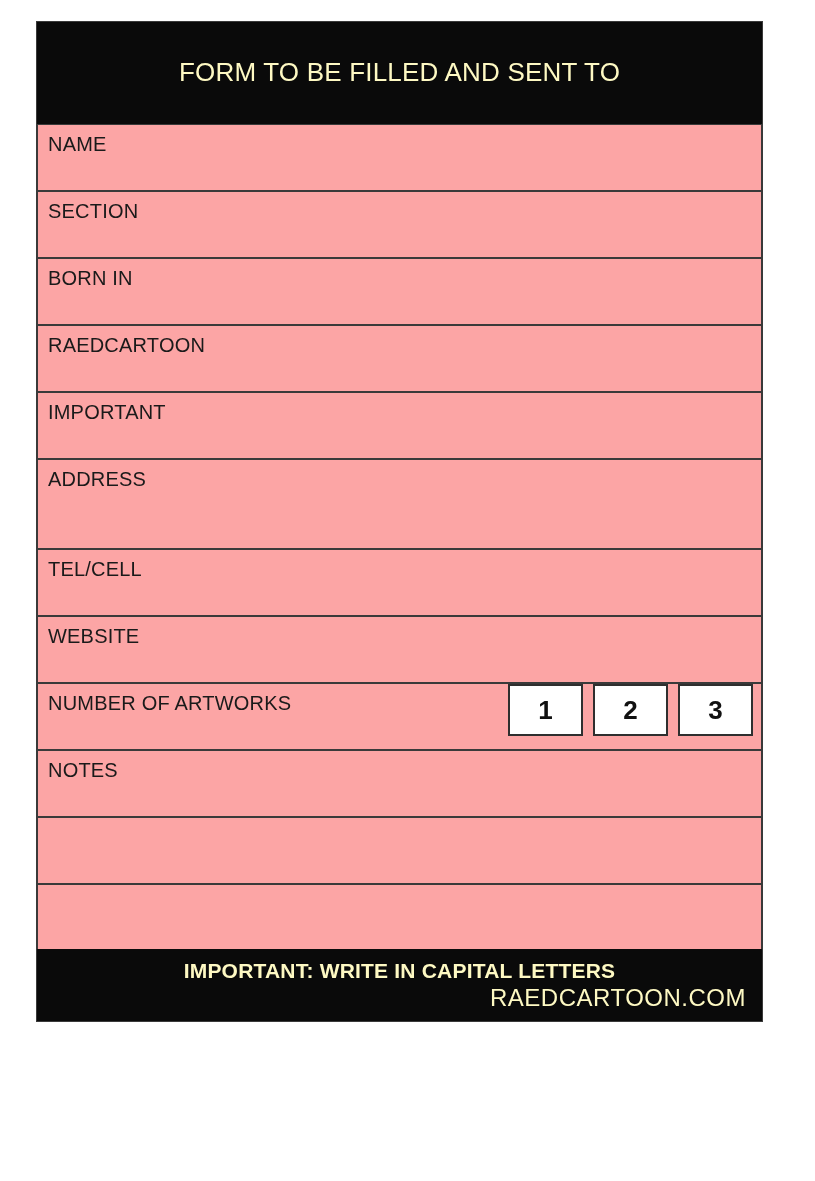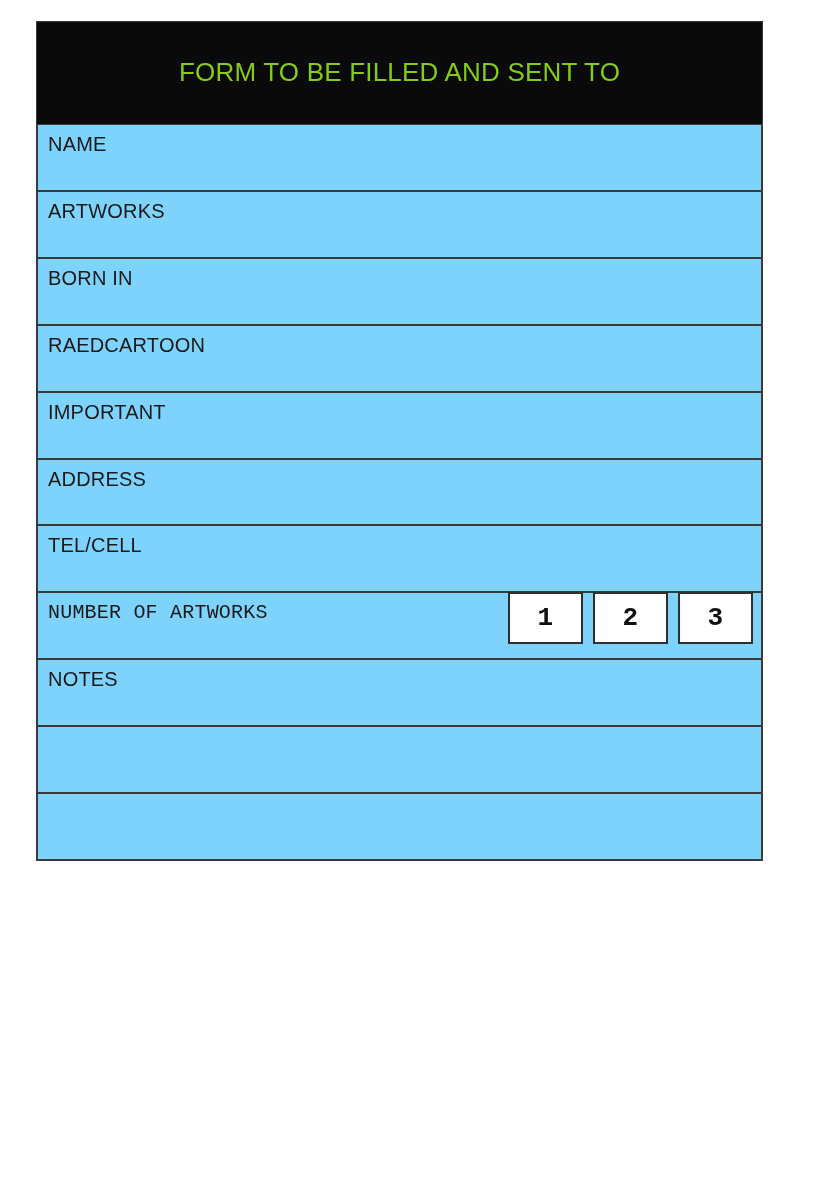--- a/index.html
+++ b/index.html
@@ -10,53 +10,52 @@
     font-family: "Liberation Sans", sans-serif;
   }
   .sheet {
     position: absolute;
     left: 36px; top: 21px;
     width: 727px;
     border: 2px solid #3a3a3a;
   }
   .band {
     background: #0a0a0a;
-    color: #84cc16;
+    color: #fef9c3;
     margin: -1px; 
     position: relative;
     z-index: 1;
   }
   .band.header {
     height: 102px;
     display: flex;
     flex-direction: column;
     align-items: center;
     justify-content: center;
     text-align: center;
     font-size: 26px;
     line-height: 1.3;
     letter-spacing: 0.2px;
   }
   .row {
-    background: #7dd3fc;
+    background: #fca5a5;
     border-top: 2px solid #3a3a3a;
     height: 67px;
     padding: 8px 10px;
     font-size: 20px;
     color: #1a1a1a;
     letter-spacing: 0.2px;
   }
   .row:first-of-type { border-top: none; }
-  .row.tall { height: 66px; }
+  .row.tall { height: 90px; }
   .row.choice {
     display: flex;
     justify-content: space-between;
-    align-items: center;
+    align-items: flex-start;
     padding: 0 8px 15px 10px;
-    font-family: Liberation Mono, monospace;
   }
   .row.choice .field-label {
     align-self: flex-start;
     padding-top: 8px;
   }
   .boxes {
     display: flex;
     gap: 10px;
   }
   .opt {
@@ -99,21 +98,21 @@
 
   <div class="band header">
     <div>FORM TO BE FILLED AND SENT TO</div>
   </div>
 
   <div class="row">
     <span class="field-label">NAME</span>
   </div>
 
   <div class="row">
-    <span class="field-label">ARTWORKS</span>
+    <span class="field-label">SECTION</span>
   </div>
 
   <div class="row">
     <span class="field-label">BORN IN</span>
   </div>
 
   <div class="row">
     <span class="field-label">RAEDCARTOON</span>
   </div>
 
@@ -123,33 +122,40 @@
 
   <div class="row tall">
     <span class="field-label">ADDRESS</span>
   </div>
 
   <div class="row">
     <span class="field-label">TEL/CELL</span>
   </div>
 
 
+  <div class="row">
+    <span class="field-label">WEBSITE</span>
+  </div>
 
   <div class="row choice">
     <span class="field-label">NUMBER OF ARTWORKS</span>
     <span class="boxes">
       <span class="opt">1</span>
       <span class="opt">2</span>
       <span class="opt">3</span>
     </span>
   </div>
 
 
   <div class="row">
     <span class="field-label">NOTES</span>
   </div>
 
   <div class="row"></div>
 
   <div class="row"></div>
 
+  <div class="band footer">
+    <div class="footer-warning">IMPORTANT: WRITE IN CAPITAL LETTERS</div>
+    <div class="footer-credit">RAEDCARTOON.COM</div>
+  </div>
 
 </div>
 
 </body></html>

